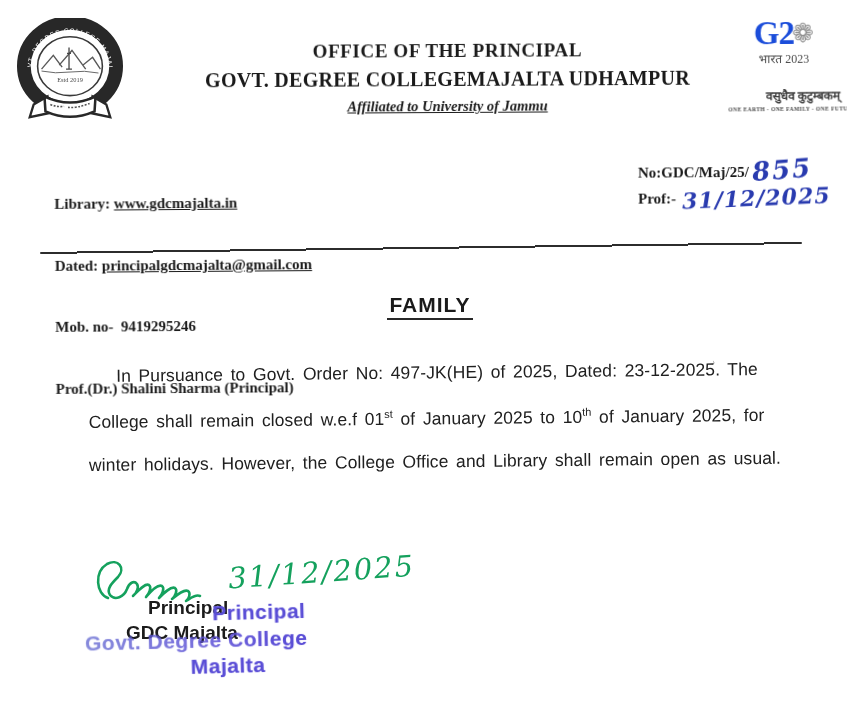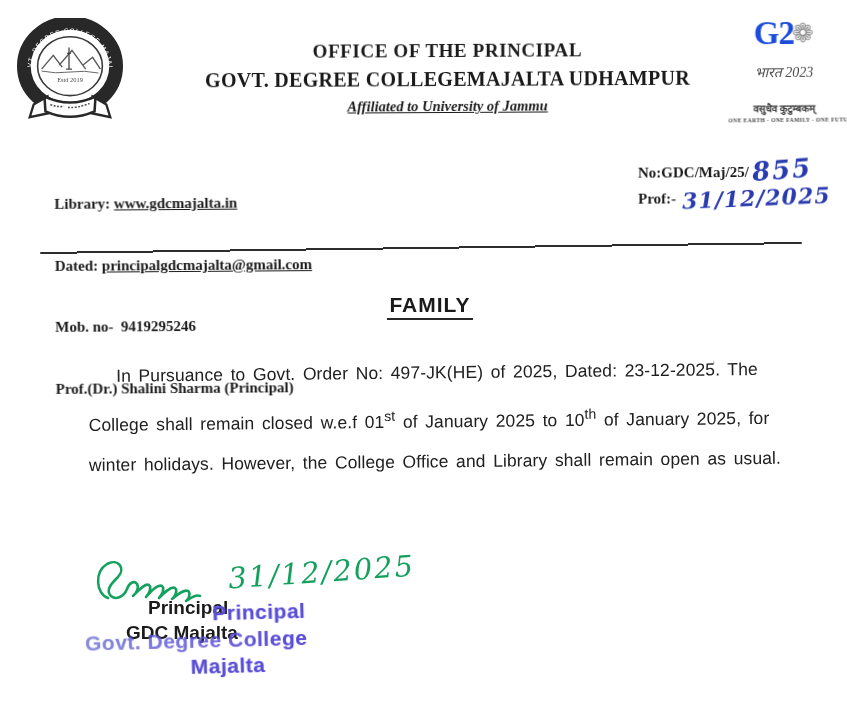--- a/index.html
+++ b/index.html
@@ -17,42 +17,42 @@
   
   .seal{position:absolute;left:16px;top:18px;width:108px;height:112px;}
   .head-center{position:absolute;left:200px;top:40px;width:495px;text-align:center;transform:rotate(-0.3deg);}
   .head-line1{font-size:19px;font-weight:bold;letter-spacing:0.6px;}
   .head-line2{font-size:20px;font-weight:bold;letter-spacing:0.3px;margin-top:6px;white-space:nowrap;}
   .head-line3{font-size:14.5px;font-weight:bold;font-style:italic;text-decoration:underline;margin-top:7px;}
 
   .g20{position:absolute;left:728px;top:18px;width:112px;text-align:center;transform:rotate(-0.5deg);}
   .g20-word{font-size:33px;font-weight:bold;color:#1d4ed8;letter-spacing:-1px;line-height:30px;filter:blur(0.4px);}
   .g20-lotus{font-size:26px;color:#8b8b8b;vertical-align:2px;margin-left:-2px;}
-  .g20-bharat{font-size:14px;color:#4a4a4a;filter:blur(0.6px);margin-top:13px;white-space:nowrap;font-style:italic;}
-  .g20-hindi{font-size:10px;color:#3d3d3d;font-weight:bold;filter:blur(0.6px);margin-top:20px;white-space:nowrap;}
+  .g20-bharat{font-size:12px;color:#4a4a4a;filter:blur(0.6px);margin-top:1px;white-space:nowrap;}
+  .g20-hindi{font-size:12px;color:#3d3d3d;font-weight:bold;filter:blur(0.6px);margin-top:20px;white-space:nowrap;text-align:right;}
   .g20-eng{font-size:5.6px;color:#444;font-weight:bold;letter-spacing:0.4px;margin-top:2px;white-space:nowrap;filter:blur(0.2px);}
 
   
   .contact{position:absolute;left:55px;top:152px;font-size:15px;font-weight:bold;line-height:20.5px;transform:rotate(-0.4deg);white-space:pre-wrap;}
   .contact .u{text-decoration:underline;}
   .reference{position:absolute;left:638px;top:157px;font-size:15px;font-weight:bold;line-height:26px;transform:rotate(-0.4deg);white-space:nowrap;}
   .hand{font-family:"DejaVu Serif", serif;font-style:italic;color:#2b3cae;}
   .hand-no{font-size:26px;display:inline-block;transform:rotate(-4deg);letter-spacing:2px;margin-left:3px;vertical-align:-2px;}
   .hand-date{font-size:22px;display:inline-block;transform:rotate(-2deg);letter-spacing:1px;margin-left:6px;vertical-align:-3px;}
 
   .divider{position:absolute;left:40px;top:247px;width:762px;border-top:2.6px solid #2e2e2e;transform:rotate(-0.75deg);border-radius:2px;}
 
   
   .order-head-wrap{position:absolute;left:0;top:293px;width:860px;text-align:center;}
   .order-head{display:inline-block;font-family:"Liberation Sans", sans-serif;font-size:21px;font-weight:bold;letter-spacing:1px;border-bottom:2.5px solid #2a2a2a;padding:0 2px 1px 2px;}
 
   .body-text{position:absolute;left:88px;top:366px;width:720px;font-family:"Liberation Sans", sans-serif;font-size:17.5px;color:#222;transform:rotate(-0.6deg);transform-origin:left top;}
   .body-line{display:block;white-space:nowrap;word-spacing:2.6px;letter-spacing:0.1px;height:44.5px;}
   .body-line.indent{padding-left:28px;}
-  sup{font-size:14px;vertical-align:7px;letter-spacing:0;}
+  sup{font-size:11px;vertical-align:7px;letter-spacing:0;}
 
   .artifact{position:absolute;left:712px;top:356px;font-size:10px;color:#9a9a9a;transform:rotate(10deg);}
 
   
   .sig-scrawl{position:absolute;left:92px;top:556px;}
   .sig-date{position:absolute;left:228px;top:555px;font-family:"DejaVu Serif", serif;font-style:italic;font-size:29px;color:#17a05e;transform:rotate(-4deg);letter-spacing:2px;}
   .printed-sig{position:absolute;left:148px;top:595px;font-family:"Liberation Sans", sans-serif;font-size:19px;font-weight:bold;color:#1d1d1d;line-height:25px;}
   .printed-sig .l2{margin-left:-22px;}
   .stamp{position:absolute;left:85px;top:601px;width:280px;font-family:"Liberation Sans", sans-serif;font-weight:bold;color:#5b4fd4;transform:rotate(-1.5deg);text-shadow:0 0 1px rgba(91,79,212,0.55);filter:blur(0.3px);}
   .stamp-l1{font-size:21px;margin-left:128px;letter-spacing:0.5px;}

